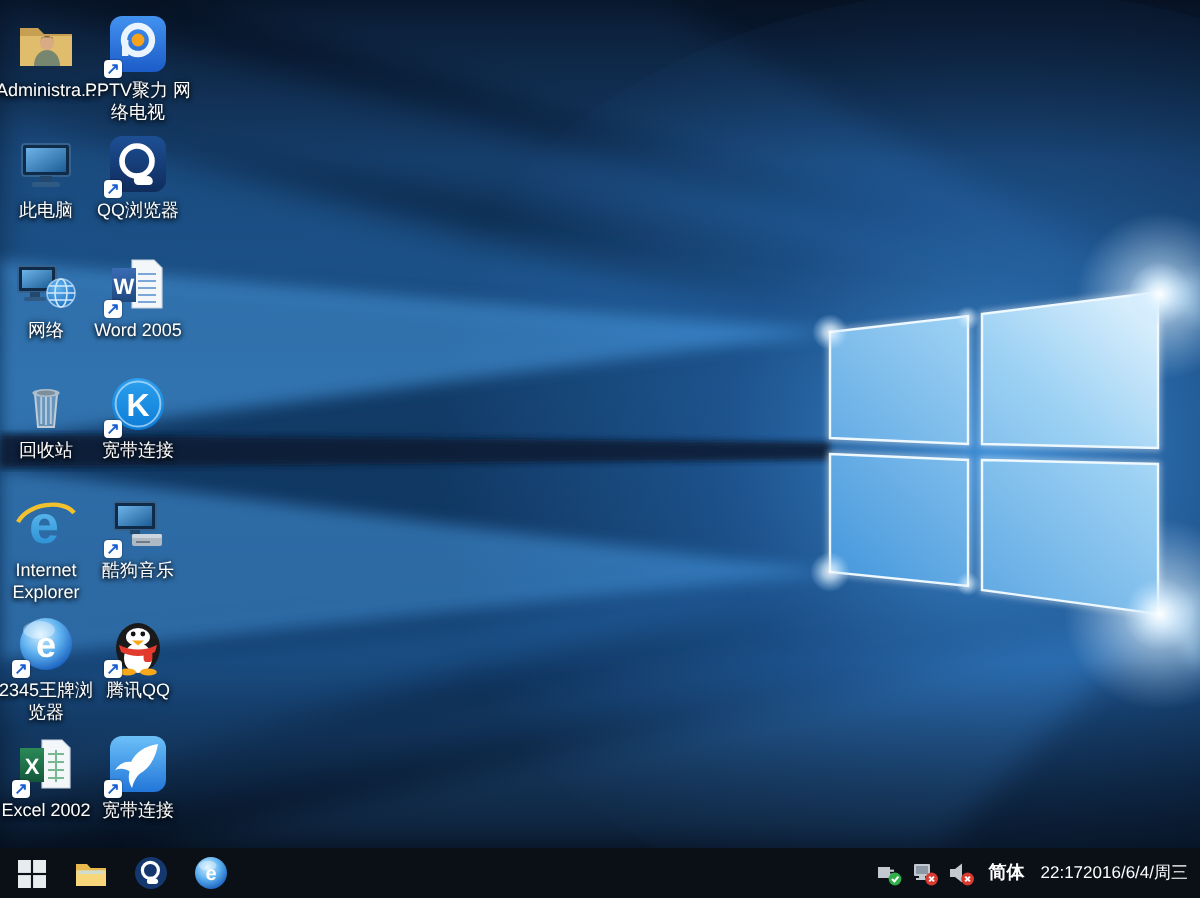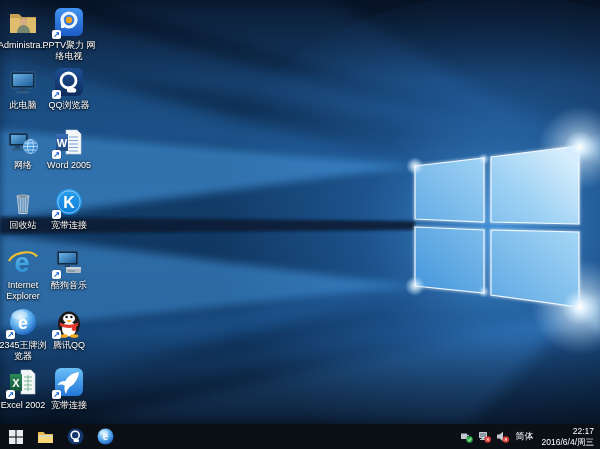--- a/index.html
+++ b/index.html
@@ -19,22 +19,22 @@
   .dlabel{margin-top:2px;font-size:9px;line-height:1.2;color:#fff;text-align:center;
       white-space:pre-line;text-shadow:0 1px 2px rgba(0,0,0,.95),0 0 3px rgba(0,0,0,.7);}
   #taskbar{position:absolute;left:0;bottom:0;width:600px;height:25px;background:#0b0f16;
       display:flex;align-items:center;z-index:5;}
   .tbtn{display:flex;align-items:center;justify-content:center;height:25px;}
   #start-btn{margin-left:9px;}
   .pin{margin-left:13px;}
   #pin-folder{margin-left:14px;}
   #tray{margin-left:auto;display:flex;align-items:center;margin-right:6px;}
   .trayic{margin-left:5px;display:flex;align-items:center;}
-  #ime{margin:0 5px 0 7px;font-size:9px;color:#fff;}
-  #clock{display:flex;flex-direction:column;align-items:flex-end;color:#fff;
+  #ime{margin:0 5px 0 7px;font-size:9px;color:#fff;font-weight:bold;}
+  #clock{display:flex;flex-direction:row;align-items:flex-end;color:#fff;
       font-size:8.5px;line-height:10.5px;margin-left:3px;}
 </style>
 </head>
 <body>
 
 <svg width="0" height="0" style="position:absolute" aria-hidden="true">
   <defs>
     <linearGradient id="g-pptv" x1="0" y1="0" x2="0" y2="1">
         <stop offset="0" stop-color="#4292f0"></stop>
         <stop offset="1" stop-color="#1c5cc8"></stop>

